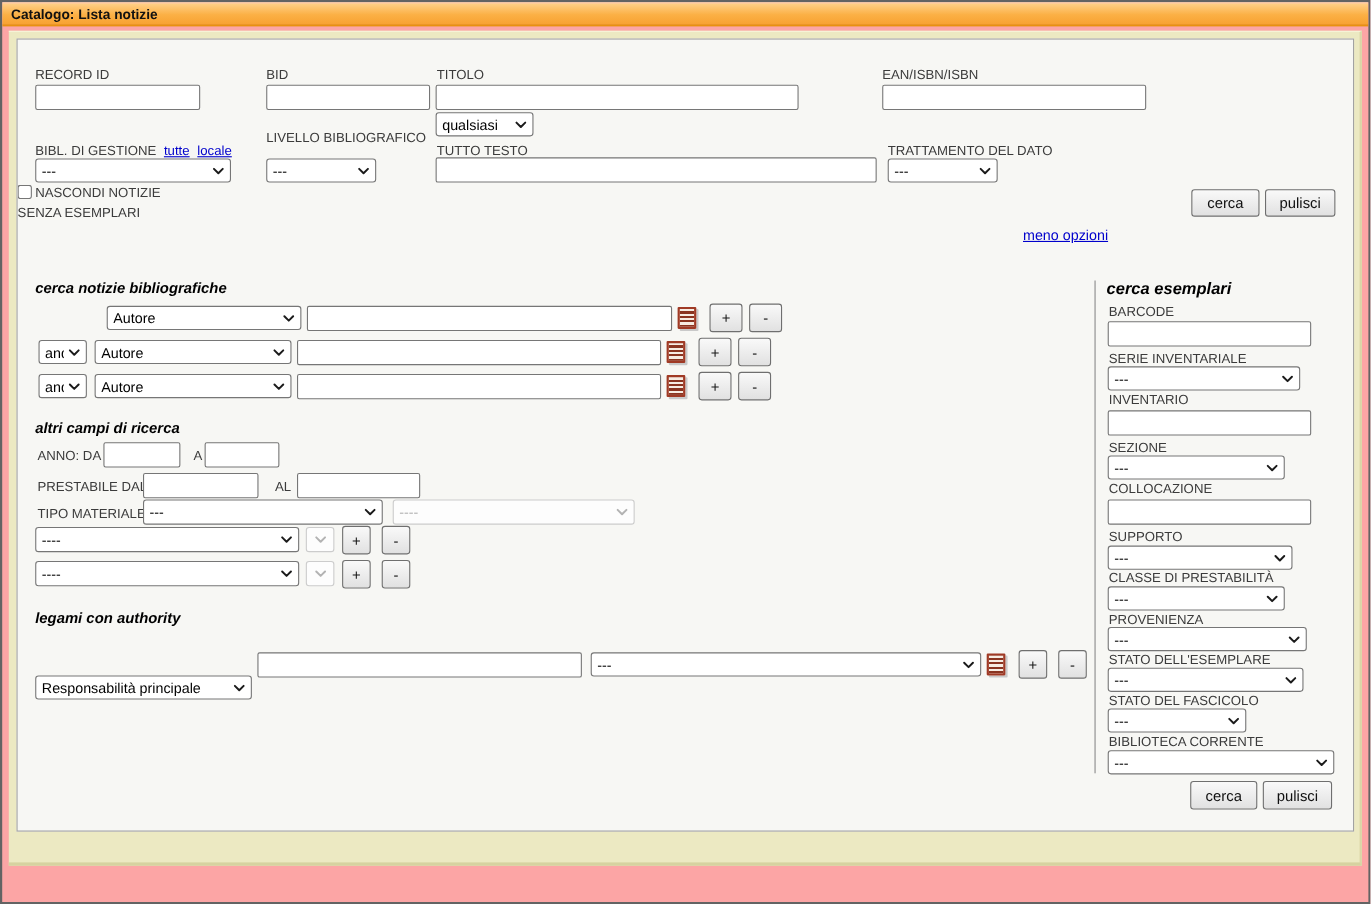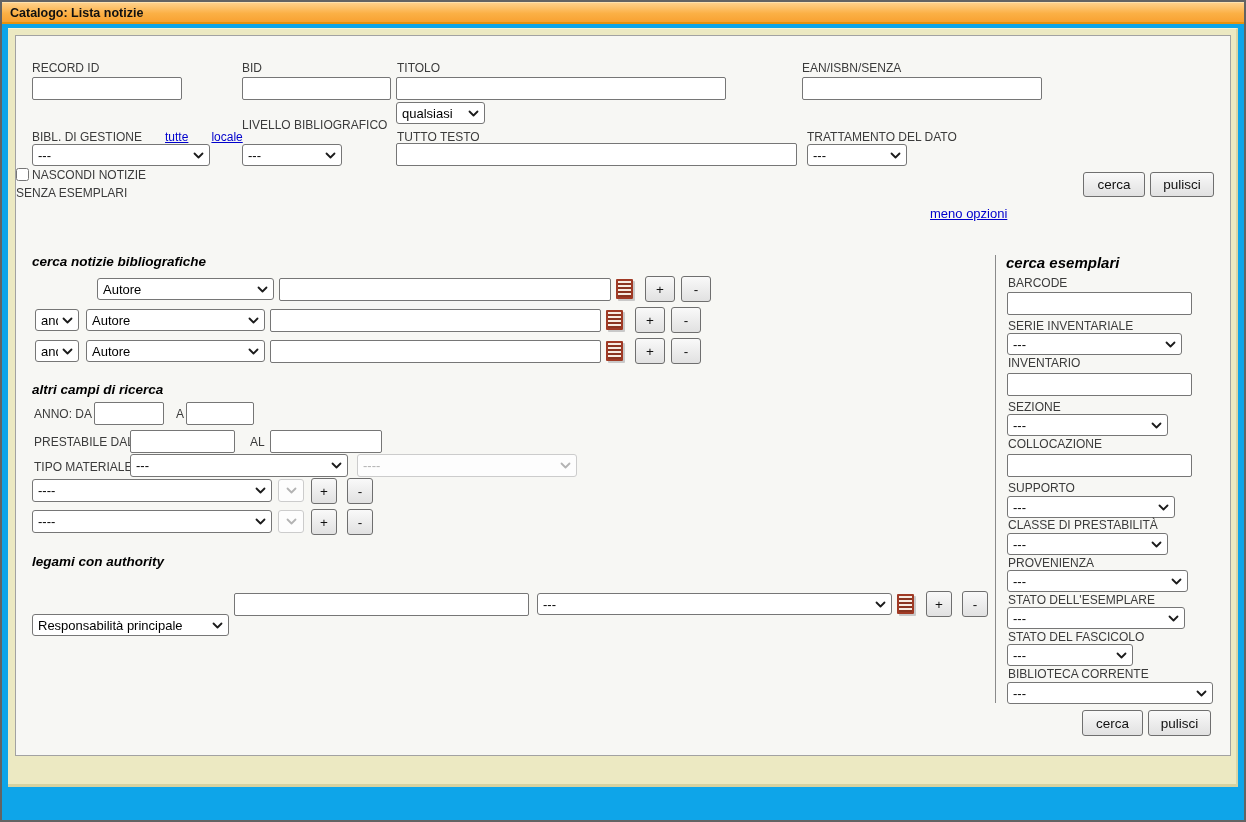--- a/index.html
+++ b/index.html
@@ -1,17 +1,17 @@
 <!DOCTYPE html>
 <html><head>
 <meta charset="utf-8">
 <style>
   html,body{margin:0;padding:0;background:#fff;}
   body{font-family:"Liberation Sans",sans-serif;}
-  #win{position:relative;width:1246px;height:822px;background:#0ea5e9;border:2px solid #636363;box-sizing:border-box;overflow:hidden;}
+  #win{position:relative;width:1246px;height:822px;background:#fca5a5;border:2px solid #636363;box-sizing:border-box;overflow:hidden;}
   .abs{position:absolute;box-sizing:border-box;}
   #titlebar{left:0;top:0;width:1242px;height:22px;background:linear-gradient(#ffd089,#fbb045 55%,#f8a232);border-bottom:2px solid #e8920e;border-top:1px solid #ffe2ae;display:flex;align-items:center;padding-left:8px;}
   #titlebar .t{font-size:12.5px;font-weight:bold;color:#111;}
   #beige{left:6px;top:26px;width:1230px;height:759px;background:#ece9c2;border-right:2px solid #d9d5a6;border-bottom:3px solid #d6d2a0;border-top:1px solid #f7f4da;}
   #inner{left:13px;top:33px;width:1216px;height:721px;background:#f7f7f4;border:1px solid #a2a2a2;}
   .lbl{font-size:12px;color:#3b3b3b;white-space:nowrap;}
   .inp{background:#fff;border:1px solid #767676;border-radius:2px;height:23px;font:13px "Liberation Sans",sans-serif;padding:0 4px;outline:none;}
   .sel{background:#fff;border:1px solid #767676;border-radius:3px;height:22px;display:flex;align-items:center;justify-content:space-between;padding:0 5px 0 5px;font-size:13px;color:#000;cursor:default;}
   .sel .selval{overflow:hidden;white-space:nowrap;}
   .chev{display:inline-flex;color:#1b1b1b;margin-left:4px;}
@@ -48,24 +48,24 @@
   <input class="abs inp" style="left: 394px; top: 75px; width: 330px;" value="">
   <div class="abs sel" style="left:394px;top:100px;width:89px">
     <span class="selval">qualsiasi</span>
     <span class="chev">
         <svg width="11" height="7" viewBox="0 0 11 7">
           <path d="M1.5 1.5 5.5 5.5 9.5 1.5" fill="none" stroke="currentColor" stroke-width="1.8" stroke-linecap="round" stroke-linejoin="round"></path>
         </svg>
       </span>
   </div>
 
-  <span class="abs lbl" style="left:800px;top:59px">EAN/ISBN/SENZA</span>
+  <span class="abs lbl" style="left:800px;top:59px">EAN/ISBN/ISBN</span>
   <input class="abs inp" style="left: 800px; top: 75px; width: 240px;" value="">
 
-  <div class="abs" style="left:30px;top:128px;display:flex;gap:23px;align-items:baseline">
+  <div class="abs" style="left:30px;top:128px;display:flex;gap:7px;align-items:baseline">
     <span class="lbl">BIBL. DI GESTIONE</span>
     <span class="link">tutte</span>
     <span class="link">locale</span>
   </div>
   <div class="abs sel" style="left:30px;top:142px;width:178px">
     <span class="selval">---</span>
     <span class="chev">
         <svg width="11" height="7" viewBox="0 0 11 7">
           <path d="M1.5 1.5 5.5 5.5 9.5 1.5" fill="none" stroke="currentColor" stroke-width="1.8" stroke-linecap="round" stroke-linejoin="round"></path>
         </svg>

